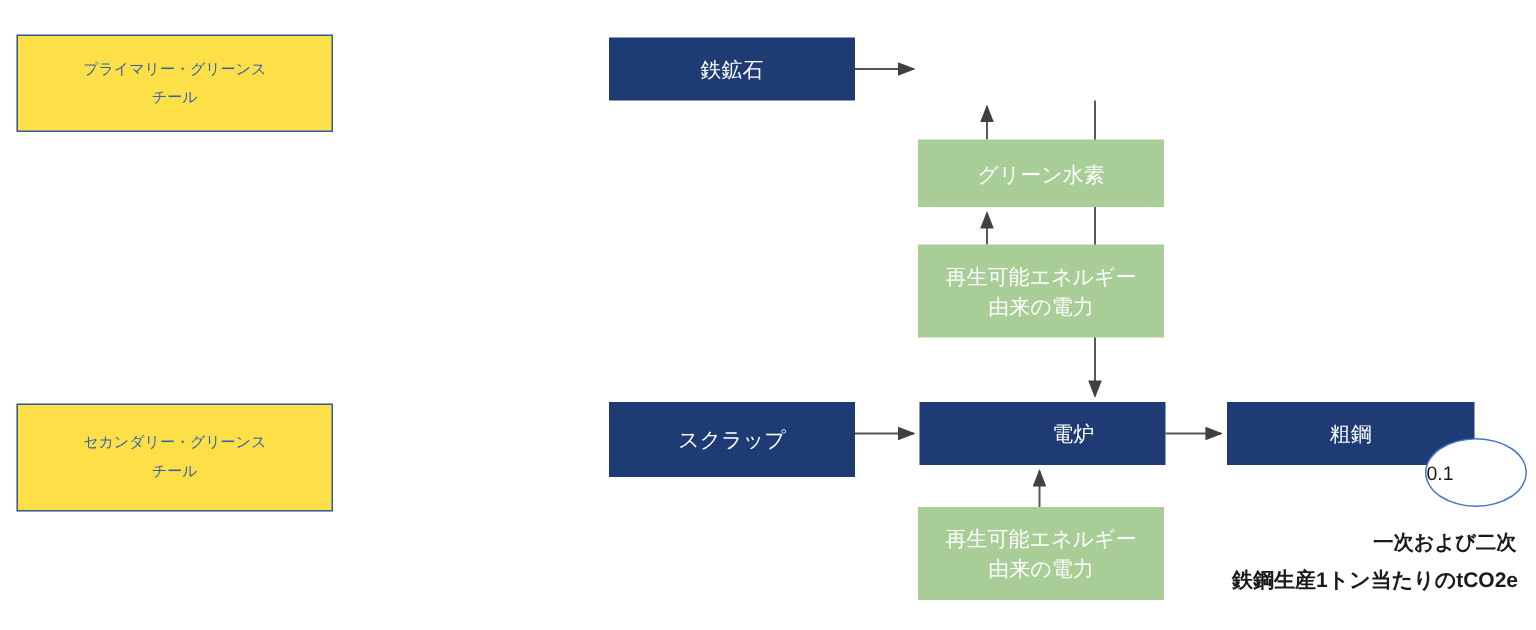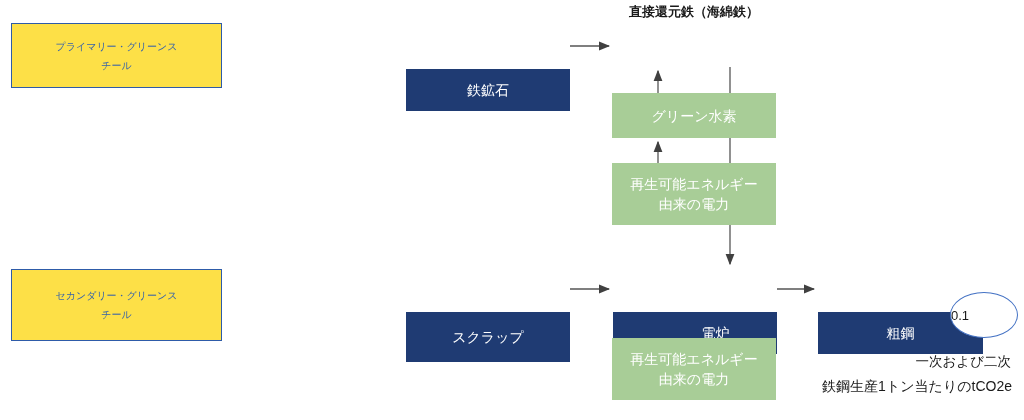--- a/index.html
+++ b/index.html
@@ -25,21 +25,20 @@
     justify-content: center;
     text-align: center;
     z-index: 2;
     white-space: pre-line;
     line-height: 20px;
   }
   .node-navy {
     background: #1F3B73;
     color: #ffffff;
     font-size: 14px;
-    margin-top: 44px;
   }
   .node-green {
     background: #A8CD97;
     color: #ffffff;
     font-size: 14px;
   }
   .label-box {
     position: absolute;
     background: #fde047;
     border: 1.5px solid #2E5BA8;
@@ -50,20 +49,21 @@
     align-items: center;
     justify-content: center;
     text-align: center;
     white-space: pre-line;
     z-index: 2;
   }
   .free-text {
     position: absolute;
     color: #1a1a1a;
     z-index: 2;
+    font-weight: bold;
   }
   #dri-label {
     left: 594px; top: 3px; width: 200px;
     text-align: center;
     font-size: 13px;
     font-weight: 600;
   }
   #primary-label { left: 11px; top: 23px; width: 211px; height: 65px; }
   #secondary-label { left: 11px; top: 269px; width: 211px; height: 72px; }
   #iron-ore { left: 406px; top: 25px; width: 164px; height: 42px; }
@@ -119,21 +119,20 @@
 
     <line x1="658" y1="163" x2="658" y2="142" stroke="#555555" stroke-width="1.3" marker-end="url(#ah)"></line>
 
     <line x1="570" y1="289" x2="609" y2="289" stroke="#555555" stroke-width="1.3" marker-end="url(#ah)"></line>
 
     <line x1="777" y1="289" x2="814" y2="289" stroke="#555555" stroke-width="1.3" marker-end="url(#ah)"></line>
 
     <line x1="693" y1="338" x2="693" y2="314" stroke="#555555" stroke-width="1.3" marker-end="url(#ah)"></line>
   </svg>
 
-  <div class="free-text" id="dri-label">直接還元鉄（海綿鉄）</div>
 
   <div class="label-box" id="primary-label">プライマリー・グリーンス
 チール</div>
 
   <div class="label-box" id="secondary-label">セカンダリー・グリーンス
 チール</div>
 
   <div class="node node-navy" id="iron-ore">鉄鉱石</div>
 
 

